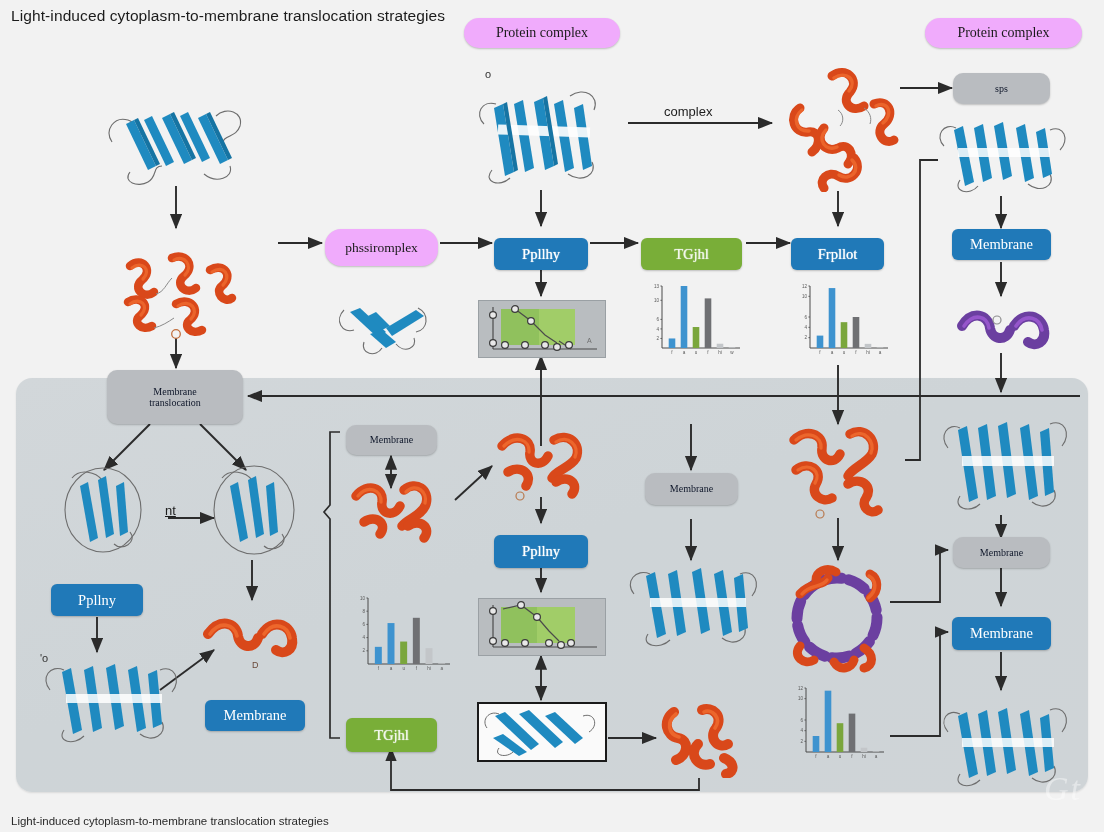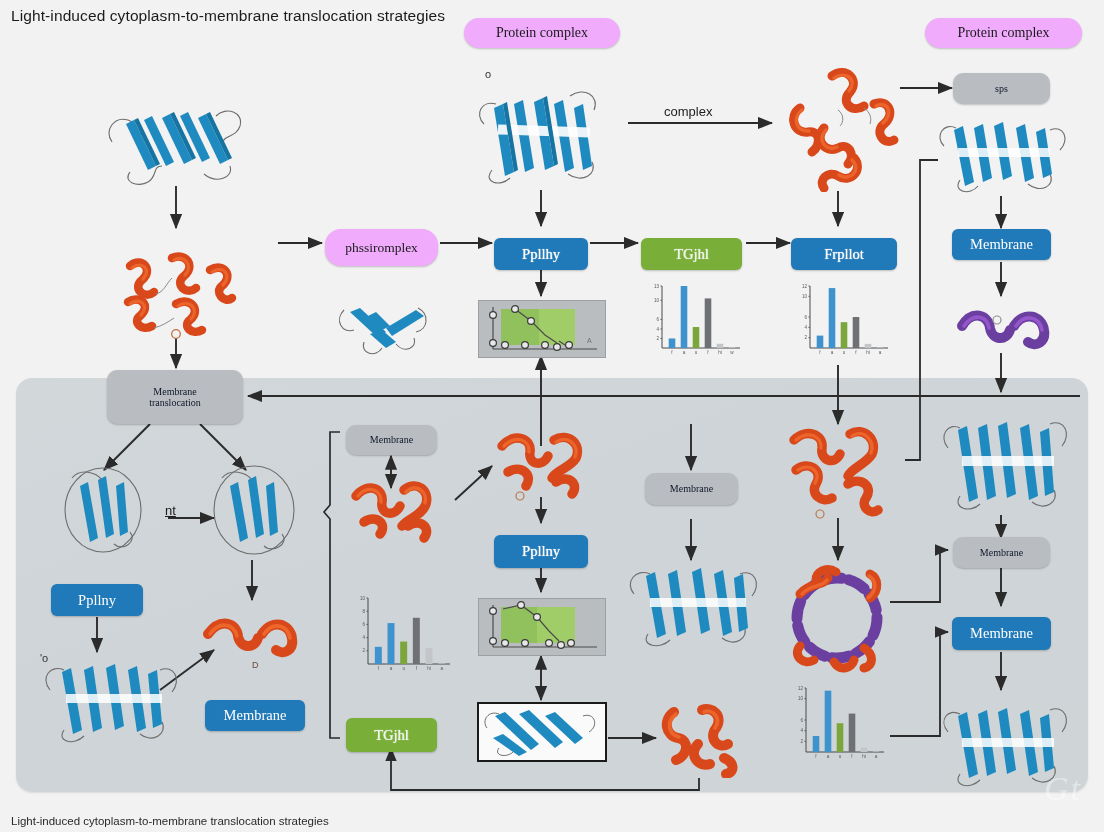--- a/index.html
+++ b/index.html
@@ -713,21 +713,21 @@
   <div class="abs node greyround" style="left:925px;top:18px;width:157px;height:30px;">Protein complex</div>
 
   <div class="abs node greydark" style="left:953px;top:73px;width:97px;height:31px;">sps</div>
 
   <div class="abs node greyround" style="left:325px;top:229px;width:113px;height:37px;font-size:13.5px;">phssiromplex</div>
 
   <div class="abs node blue blurry" style="left:494px;top:228px;width:94px;height:32px;">Ppllhy</div>
 
   <div class="abs node green blurry" style="left:641px;top:228px;width:101px;height:32px;">TGjhl</div>
 
-  <div class="abs node blue blurry" style="left:791px;top:228px;width:106px;height:32px;">Frpllot</div>
+  <div class="abs node blue blurry" style="left:791px;top:228px;width:93px;height:32px;">Frpllot</div>
 
   <div class="abs node blue" style="left:952px;top:229px;width:99px;height:31px;">Membrane</div>
 
   <div class="abs node greydark" style="left:107px;top:370px;width:136px;height:54px;flex-direction:column;">
     <span>Membrane</span>
     <span>translocation</span>
   </div>
 
   <div class="abs node greydark" style="left:346px;top:425px;width:91px;height:30px;">Membrane</div>
 

